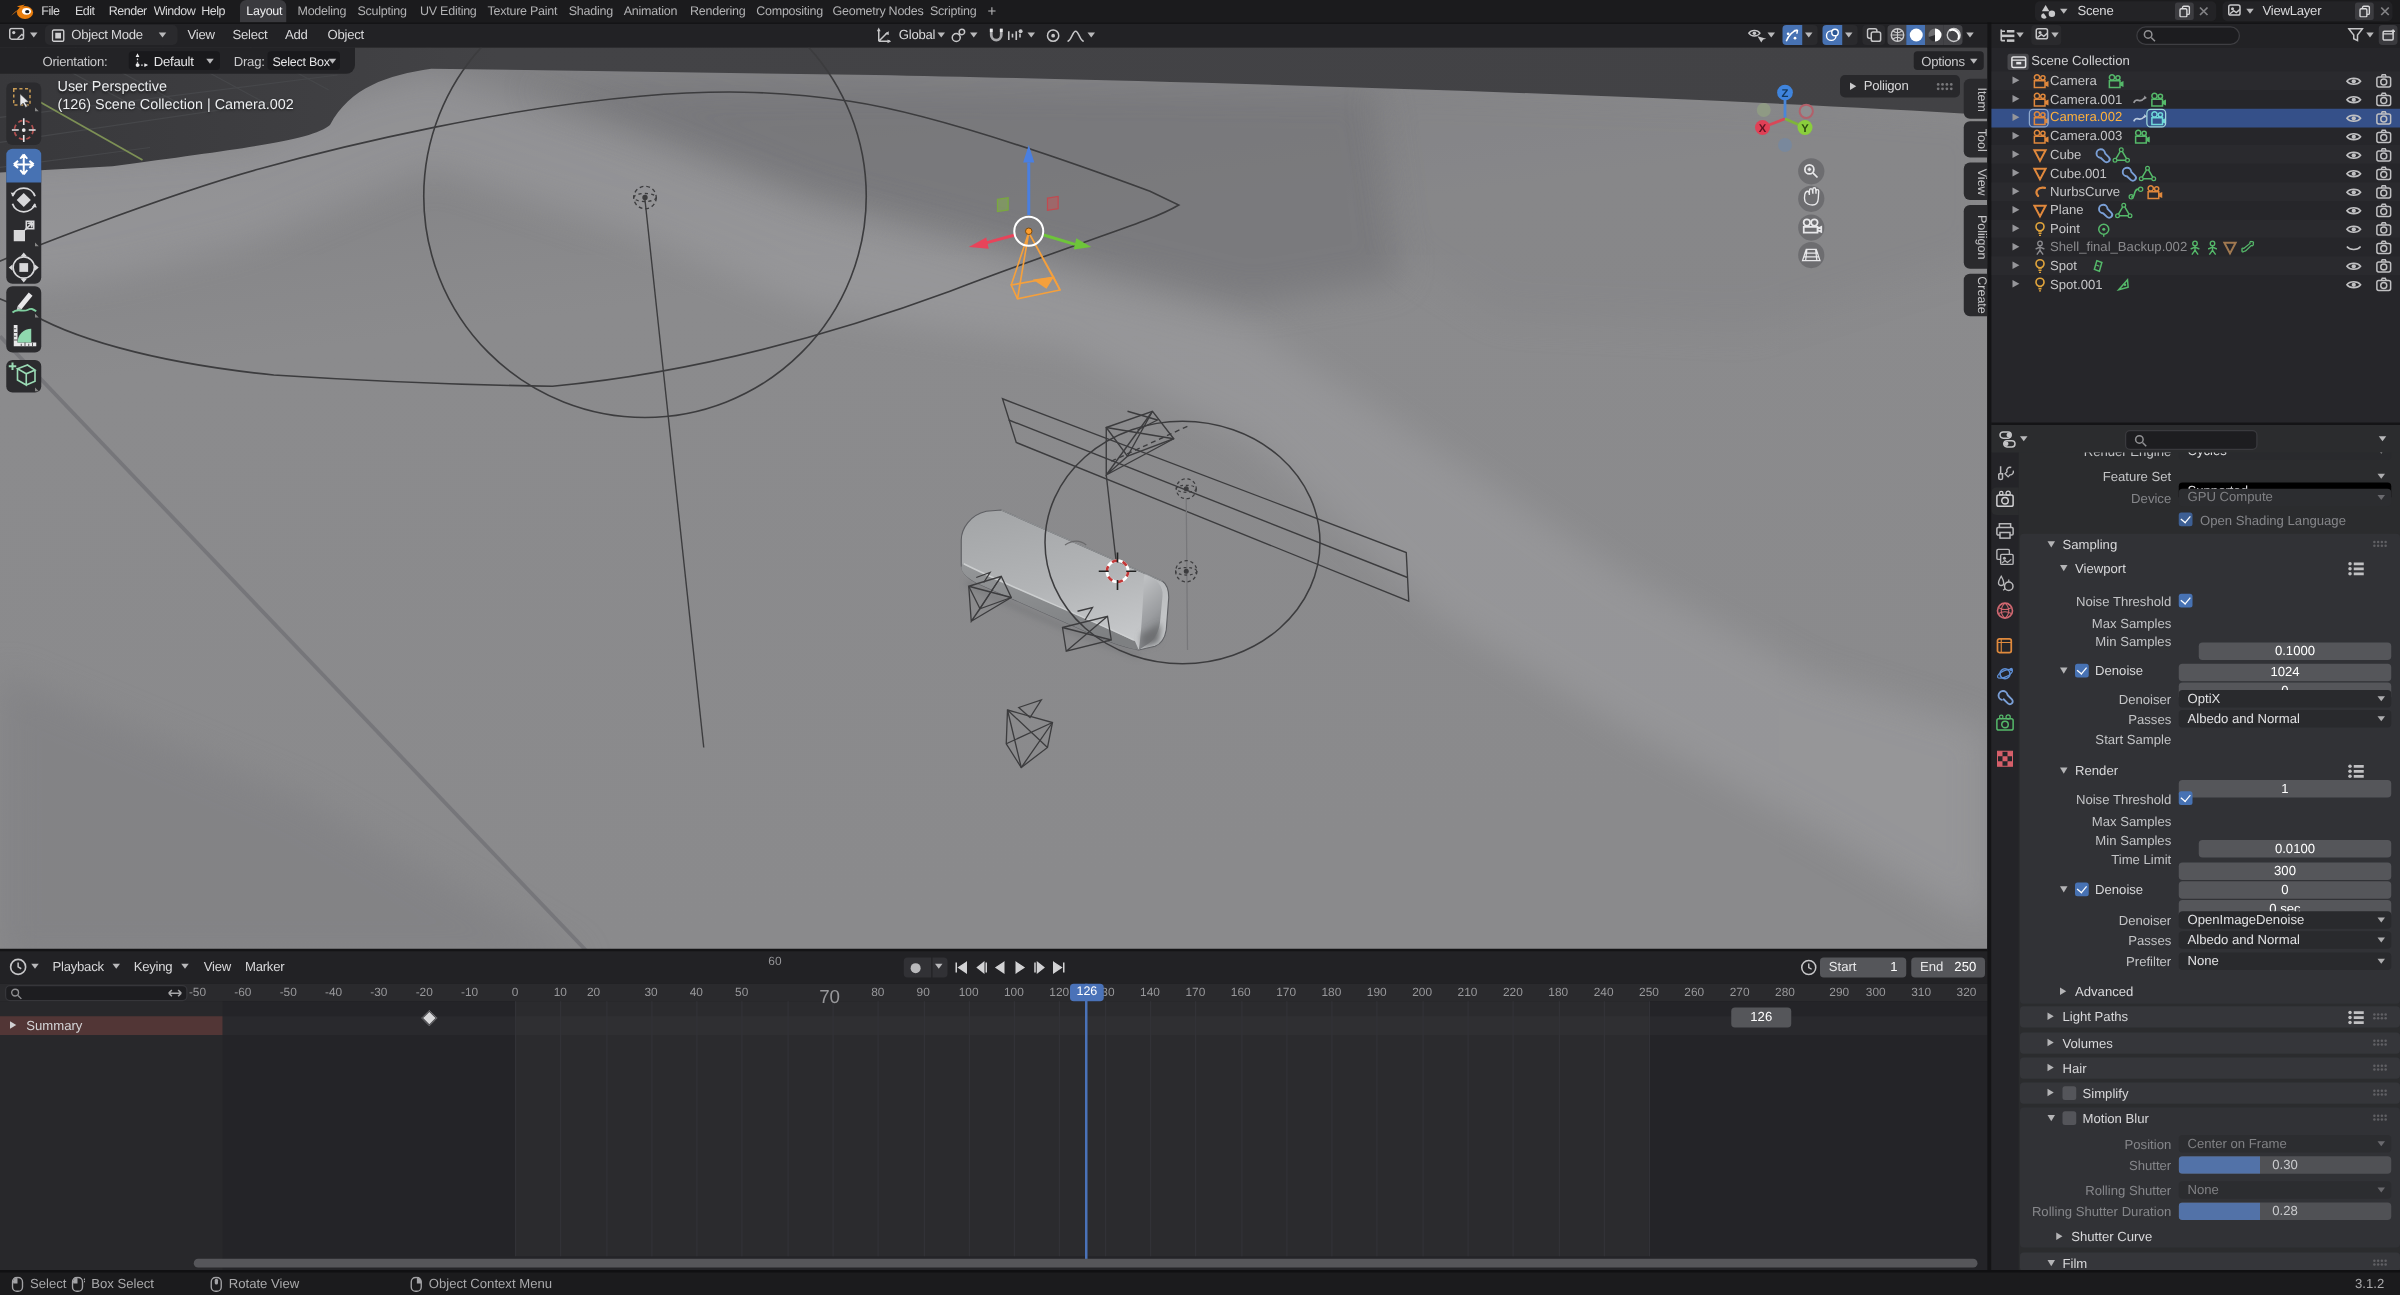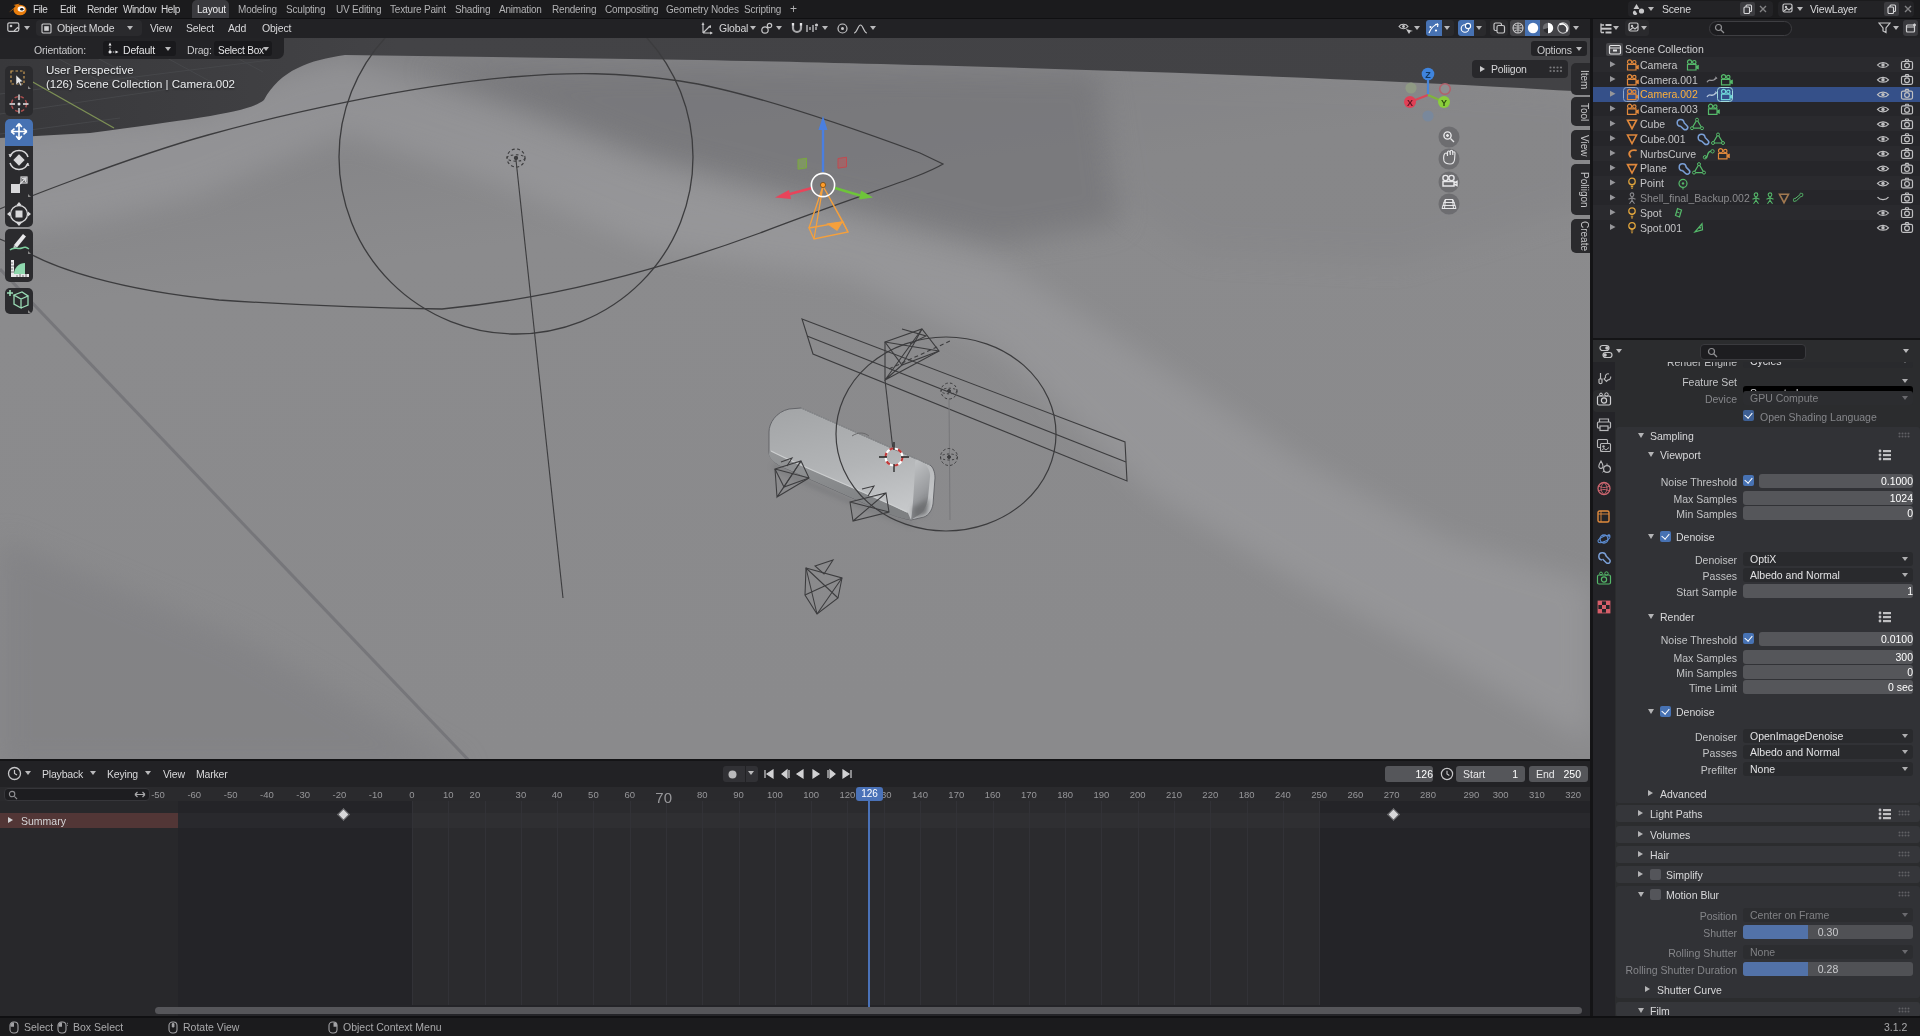--- a/index.html
+++ b/index.html
@@ -5,21 +5,21 @@
 * { margin:0; padding:0; box-sizing:border-box; }
 html,body { width:1920px; height:1036px; overflow:hidden; background:#1b1b1d;
   font-family:"Liberation Sans", sans-serif; -webkit-font-smoothing:antialiased; }
 .abs { position:absolute; }
 #stage { position:relative; width:1920px; height:1036px; }
 .txt { color:#d8d8da; font-size:10.5px; letter-spacing:-0.2px; white-space:nowrap;text-align:center; }
 .chip { background:#2a2a2d; border-radius:4px; }
 .caret { display:block; width:7px; height:5px; position:absolute; }
 .caret:before { content:""; position:absolute; left:0; top:0; border-left:3.5px solid transparent;
   border-right:3.5px solid transparent; border-top:4.5px solid #b9b9bb; }
-.vfield { background:#55565a; border-radius:3px; color:#fff; text-align:right; font-size:10.5px; line-height:14px; height:14px; }
+.vfield { background:#55565a; border-radius:3px; color:#fff; text-align:center; font-size:10.5px; line-height:14px; height:14px;margin-top:40px; }
 .dar { width:0; height:0; border-left:3px solid transparent; border-right:3px solid transparent; border-top:4px solid #aeaeb0; }
 .lbl { color:#c3c4c6; font-size:10.5px; text-align:right; position:absolute; }
 .cb { width:11px; height:11px; border-radius:2px; background:#4772b3; position:absolute; }
 .cb:after { content:""; position:absolute; left:2.5px; top:1px; width:4px; height:6px;
   border:solid #fff; border-width:0 1.6px 1.6px 0; transform:rotate(40deg); }
 .cbe { width:11px; height:11px; border-radius:2px; background:#54555a; position:absolute; }
 .parrow { width:0; height:0; border-top:3.5px solid transparent; border-bottom:3.5px solid transparent; border-left:5px solid #b4b4b6; position:absolute; }
 .darrow { width:0; height:0; border-left:3.5px solid transparent; border-right:3.5px solid transparent; border-top:5px solid #b4b4b6; position:absolute; }
 </style>
 </head>
@@ -1001,21 +1001,21 @@
 <div class="abs" style="left:251.9px;top:789px;width:30px;text-align:center;font-size:9.5px;color:#97979a">-40</div>
 <div class="abs" style="left:288.1px;top:789px;width:30px;text-align:center;font-size:9.5px;color:#97979a">-30</div>
 <div class="abs" style="left:324.4px;top:789px;width:30px;text-align:center;font-size:9.5px;color:#97979a">-20</div>
 <div class="abs" style="left:360.7px;top:789px;width:30px;text-align:center;font-size:9.5px;color:#97979a">-10</div>
 <div class="abs" style="left:397.0px;top:789px;width:30px;text-align:center;font-size:9.5px;color:#97979a">0</div>
 <div class="abs" style="left:433.3px;top:789px;width:30px;text-align:center;font-size:9.5px;color:#97979a">10</div>
 <div class="abs" style="left:469.6px;top:789px;width:30px;text-align:left;font-size:9.5px;color:#97979a">20</div>
 <div class="abs" style="left:505.9px;top:789px;width:30px;text-align:center;font-size:9.5px;color:#97979a">30</div>
 <div class="abs" style="left:542.1px;top:789px;width:30px;text-align:center;font-size:9.5px;color:#97979a">40</div>
 <div class="abs" style="left:578.4px;top:789px;width:30px;text-align:center;font-size:9.5px;color:#97979a">50</div>
-<div class="abs" style="left:614.7px;top:789px;width:30px;text-align:center;font-size:9.5px;color:#97979a">60</div>
+<div class="abs" style="left:614.7px;top:764px;width:30px;text-align:left;font-size:9.5px;color:#97979a">60</div>
 <div class="abs" style="left:642px;top:789px;width:30px;text-align:right;font-size:15px;color:#97979a">70</div>
 <div class="abs" style="left:687.3px;top:789px;width:30px;text-align:center;font-size:9.5px;color:#97979a">80</div>
 <div class="abs" style="left:723.6px;top:789px;width:30px;text-align:center;font-size:9.5px;color:#97979a">90</div>
 <div class="abs" style="left:759.9px;top:789px;width:30px;text-align:center;font-size:9.5px;color:#97979a">100</div>
 <div class="abs" style="left:796.1px;top:789px;width:30px;text-align:center;font-size:9.5px;color:#97979a">100</div>
 <div class="abs" style="left:832.4px;top:789px;width:30px;text-align:center;font-size:9.5px;color:#97979a">120</div>
 <div class="abs" style="left:868.7px;top:789px;width:30px;text-align:center;font-size:9.5px;color:#97979a">130</div>
 <div class="abs" style="left:905.0px;top:789px;width:30px;text-align:center;font-size:9.5px;color:#97979a">140</div>
 <div class="abs" style="left:941.3px;top:789px;width:30px;text-align:center;font-size:9.5px;color:#97979a">170</div>
 <div class="abs" style="left:977.6px;top:789px;width:30px;text-align:center;font-size:9.5px;color:#97979a">160</div>

